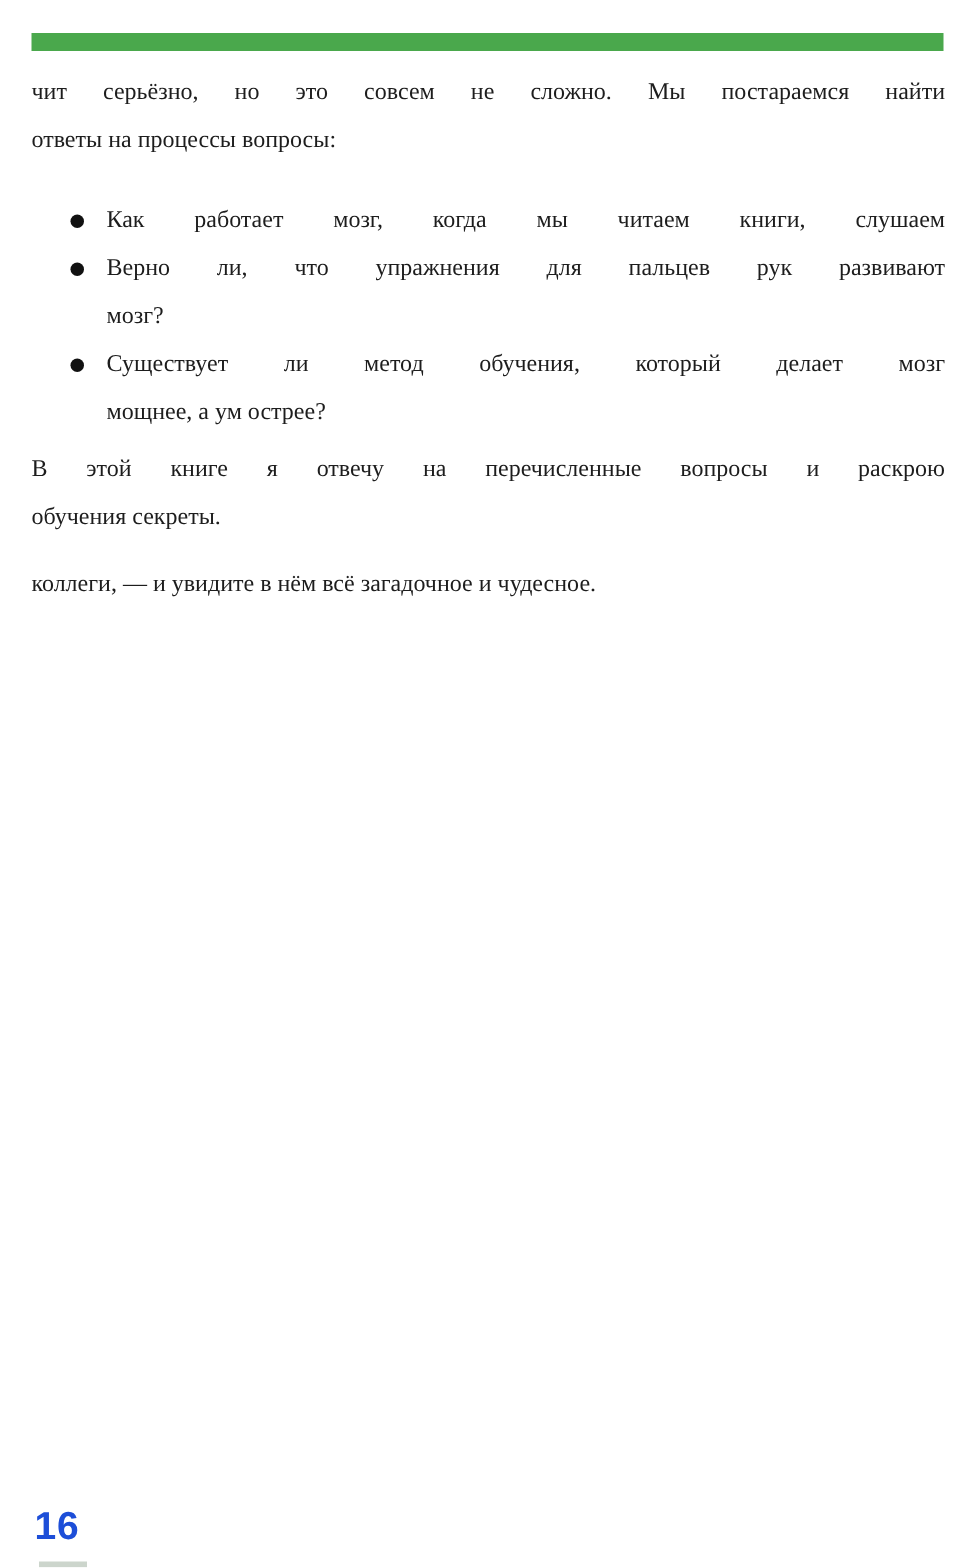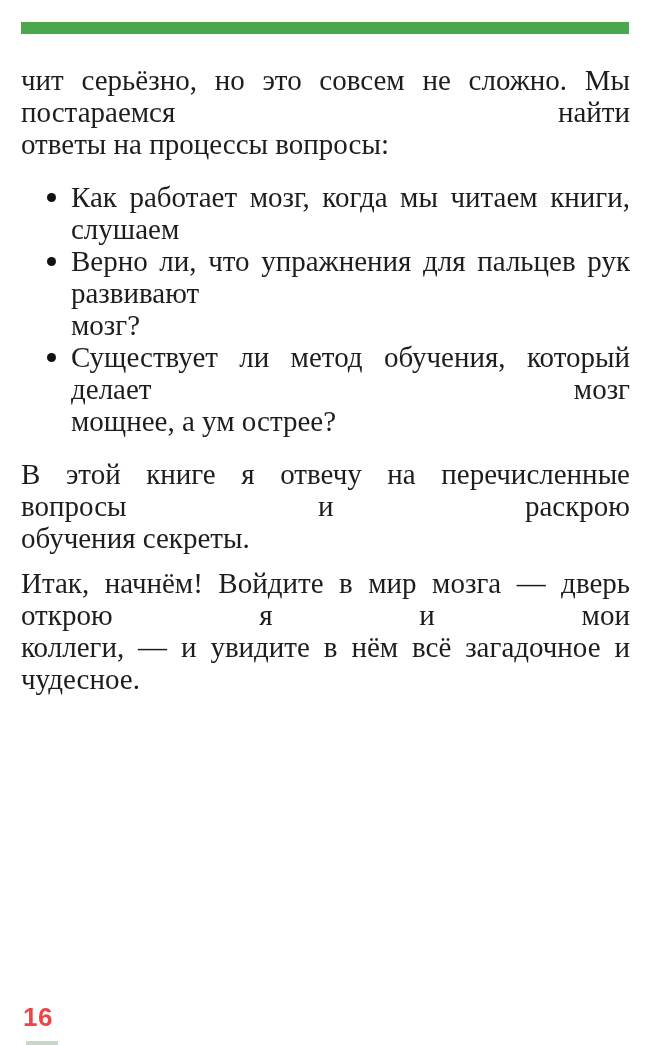--- a/index.html
+++ b/index.html
@@ -20,28 +20,28 @@
     position: absolute;
     left: 21px;
     top: 22px;
     width: 608px;
     height: 12px;
     background: #4aa84c; 
   }
   .textcol {
     position: absolute;
     left: 21px;
-    top: 64px;
+    top: 46px;
     width: 609px;
-    font-size: 29px;
+    font-size: 16px;
     line-height: 32px;
   }
   .para { margin: 0; padding: 0; }
   .para.gap-list   { margin-top: 0; }
-  .para.gap-mid    { margin-top: 21px; }
+  .para.gap-mid    { margin-top: 6px; }
   .para.gap-small  { margin-top: 13px; }
   .line {
     text-align: justify;
     text-align-last: justify;
     white-space: normal;
   }
   .line.last {
     text-align-last: left;
   }
   ul.qlist {
@@ -63,21 +63,21 @@
     background: #111111;
   }
   .page-number {
     position: absolute;
     left: 23px;
     top: 1002px;
     font-family: "Liberation Sans", "DejaVu Sans", sans-serif;
     font-weight: 700;
     font-size: 26px;
     letter-spacing: 0.5px;
-    color: #ef4444;
+    color: #1d4ed8;
     text-align: right;
   }
   .bottom-mark {
     position: absolute;
     left: 26px;
     bottom: 0;
     width: 32px;
     height: 4px;
     background: #ccd5cc;
   }
@@ -112,21 +112,20 @@
           <div class="line last">мощнее, а ум острее?</div>
         </li>
       </ul>
 
     <div class="para gap-mid">
         <div class="line">В этой книге я отвечу на перечисленные вопросы и раскрою</div>
         <div class="line last">обучения секреты.</div>
       </div>
 
     <div class="para gap-small">
-        <div class="line">Итак, начнём! Войдите в мир мозга — дверь открою я и мои</div>
         <div class="line last">коллеги, — и увидите в нём всё загадочное и чудесное.</div>
       </div>
 
   </div>
 
   <div class="page-number">16</div>
 
   <div class="bottom-mark"></div>
 
 </div>

